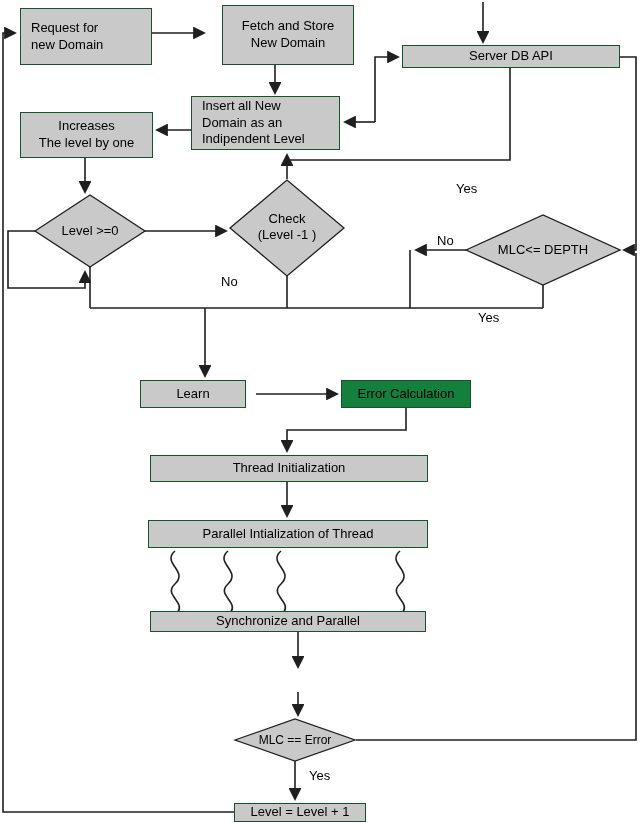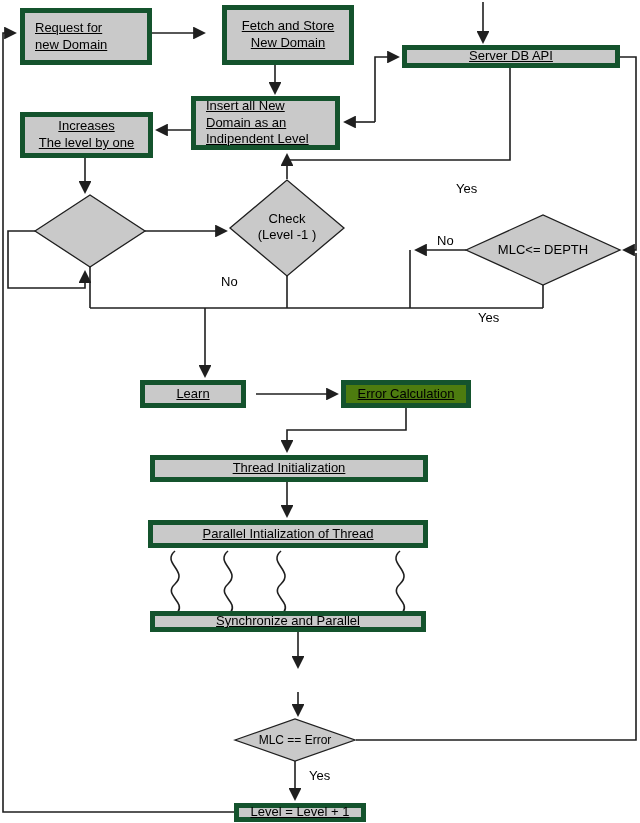--- a/index.html
+++ b/index.html
@@ -3,28 +3,27 @@
 <meta charset="utf-8">
 <style>
   html,body{margin:0;padding:0;background:#ffffff;}
   .canvas{
     position:relative;width:640px;height:823px;background:#ffffff;
     font-family:"Liberation Sans", sans-serif;color:#000;overflow:hidden;
   }
   svg.layer{position:absolute;left:0;top:0;width:640px;height:823px;}
   .node{
     position:absolute;box-sizing:border-box;
-    background:#c9c9c9;border:5px solid #14532d;
+    background:#c9c9c9;border:1px solid #14532d;
     display:flex;align-items:center;justify-content:center;
     text-align:center;font-size:13px;line-height:1.3;white-space:pre-line;
     z-index:2;
-    text-decoration:underline;
   }
   .node.left{justify-content:flex-start;text-align:left;padding-left:10px;}
-  .node.plain{background:#4d7c0f;}
+  .node.plain{background:#15803d;}
   .dlabel{
     position:absolute;display:flex;align-items:center;justify-content:center;
     text-align:center;font-size:13px;line-height:1.25;white-space:pre-line;z-index:3;
   }
   .dlabel.small{font-size:12px;}
   .elabel{position:absolute;font-size:13px;z-index:3;}
   polyline,path.sq{fill:none;stroke:#1f1f1f;stroke-width:1.6;}
   polygon.diamond{fill:#c9c9c9;stroke:#1f1f1f;stroke-width:1.3;}
 </style>
 </head>
@@ -88,20 +87,21 @@
 Indipendent Level</div>
   <div class="node" style="left:20px;top:112px;width:133px;height:46px;">Increases
 The level by one</div>
   <div class="node" style="left:140px;top:380px;width:106px;height:28px;">Learn</div>
   <div class="node plain" style="left:341px;top:380px;width:130px;height:28px;">Error Calculation</div>
   <div class="node" style="left:150px;top:455px;width:278px;height:27px;">Thread Initialization</div>
   <div class="node" style="left:148px;top:520px;width:280px;height:28px;">Parallel Intialization of Thread</div>
   <div class="node" style="left:150px;top:611px;width:276px;height:21px;">Synchronize and Parallel</div>
   <div class="node" style="left:234px;top:803px;width:132px;height:19px;">Level = Level + 1</div>
 
+  <div class="dlabel" style="left:40px;top:218px;width:100px;height:26px;">Level &gt;=0</div>
   <div class="dlabel" style="left:232px;top:202px;width:110px;height:50px;">Check
 (Level -1 )</div>
   <div class="dlabel" style="left:470px;top:238px;width:146px;height:24px;">MLC&lt;= DEPTH</div>
   <div class="dlabel small" style="left:238px;top:729px;width:114px;height:22px;">MLC == Error</div>
 
   <div class="elabel" style="left:456px;top:181px;">Yes</div>
   <div class="elabel" style="left:437px;top:233px;">No</div>
   <div class="elabel" style="left:221px;top:274px;">No</div>
   <div class="elabel" style="left:478px;top:310px;">Yes</div>
   <div class="elabel" style="left:309px;top:768px;">Yes</div>

